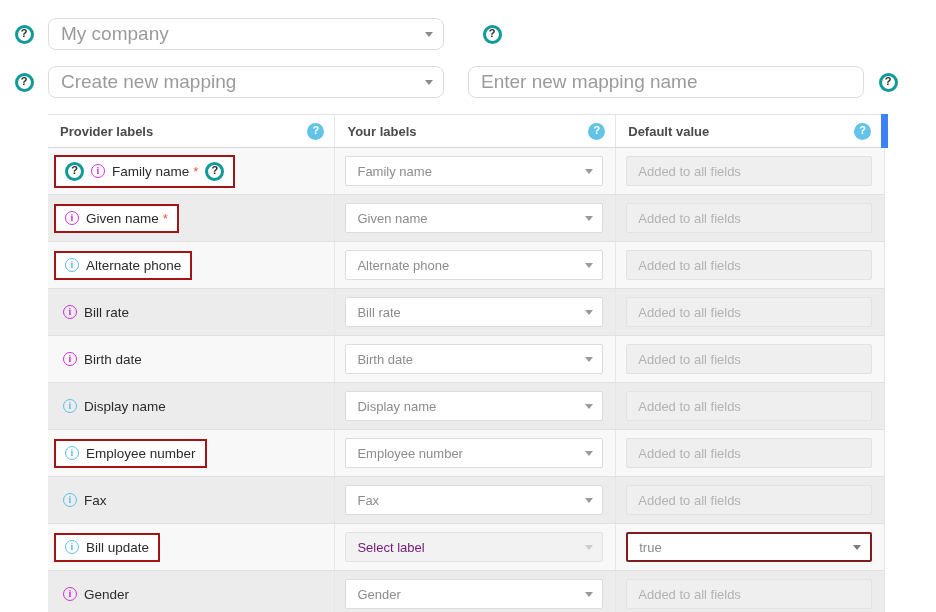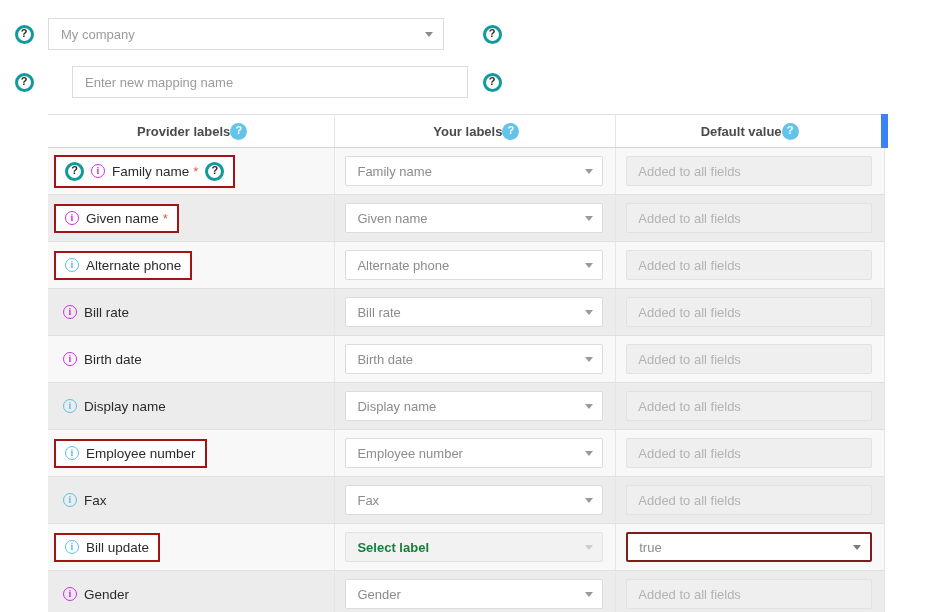--- a/index.html
+++ b/index.html
@@ -22,25 +22,25 @@
   .field-cell { width: 396px; flex: 0 0 396px; }
   .field-cell.right { margin-left: 0; }
 
   .gap { width: 24px; flex: 0 0 24px; }
 
   .ctl {
     position: relative;
     height: 32px;
     border: 1px solid #dcdcdc;
     background: #fff;
-    border-radius: 0;
+    border-radius: 8px;
     display: flex;
     align-items: center;
     padding: 0 28px 0 12px;
-    font-size: 13px;
+    font-size: 19px;
     color: #9b9b9b;
     white-space: nowrap;
     overflow: hidden;
   }
   .ctl .caret {
     position: absolute; right: 10px; top: 50%;
     margin-top: -2px;
     width: 0; height: 0;
     border-left: 4.5px solid transparent;
     border-right: 4.5px solid transparent;
@@ -95,21 +95,21 @@
     background: #ffffff;
     border-top: 1px solid #e0e0e0;
     border-bottom: 1px solid #d8d8d8;
     border-right: 1px solid #e6e6e6;
     text-align: left;
     font-size: 13px;
     font-weight: bold;
     color: #4a4a4a;
   }
   .tbl thead th:last-child { border-right: 7px solid #3b82f6; }
-  .th-inner { display: flex; align-items: center; justify-content: center; padding: 0 10px 0 12px; }
+  .th-inner { display: flex; align-items: center; justify-content: space-between; padding: 0 10px 0 12px; }
 
   .col-a { width: 288px; }
   .col-b { width: 282px; }
   .col-c { width: 270px; }
 
   .tbl tbody tr { height: 47px; }
   .tbl tbody tr.odd  td { background: #f8f8f8; }
   .tbl tbody tr.even td { background: #ececec; }
   .tbl tbody td {
     border-bottom: 1px solid #e0e0e0;
@@ -146,21 +146,21 @@
     color: #8c8c8c;
     white-space: nowrap; overflow: hidden;
   }
   .sel .caret {
     position: absolute; right: 9px; top: 50%; margin-top: -2px;
     width: 0; height: 0;
     border-left: 4px solid transparent;
     border-right: 4px solid transparent;
     border-top: 5px solid #9a9a9a;
   }
-  .sel.disabled { background: #f2f2f2; color: #15803d; border-color: #e2e2e2; font-weight: bold; }
+  .sel.disabled { background: #f2f2f2; color: #701a75; border-color: #e2e2e2; }
   .sel.disabled .caret { border-top-color: #cccccc; }
   .sel.boxed { border: 2px solid #7f1d1d; }
   .sel.boxed .caret { border-top-color: #7a7a7a; }
 
   .txt {
     height: 30px;
     border: 1px solid #e2e2e2;
     background: #efefef;
     border-radius: 2px;
     display: flex; align-items: center;
@@ -194,20 +194,26 @@
         <div class="q-teal">
           <span>?</span>
         </div>
       </div>
     </div>
 
     <div class="form-row">
       <div class="help-slot">
         <div class="q-teal">
           <span>?</span>
+        </div>
+      </div>
+      <div class="field-cell">
+        <div class="ctl">
+          <span>Create new mapping</span>
+          <span class="caret"></span>
         </div>
       </div>
       <div class="gap"></div>
       <div class="field-cell right">
         <div class="ctl" style="padding-right:12px;">
           <span>Enter new mapping name</span>
         </div>
       </div>
       <div class="help-slot">
         <div class="q-teal">

